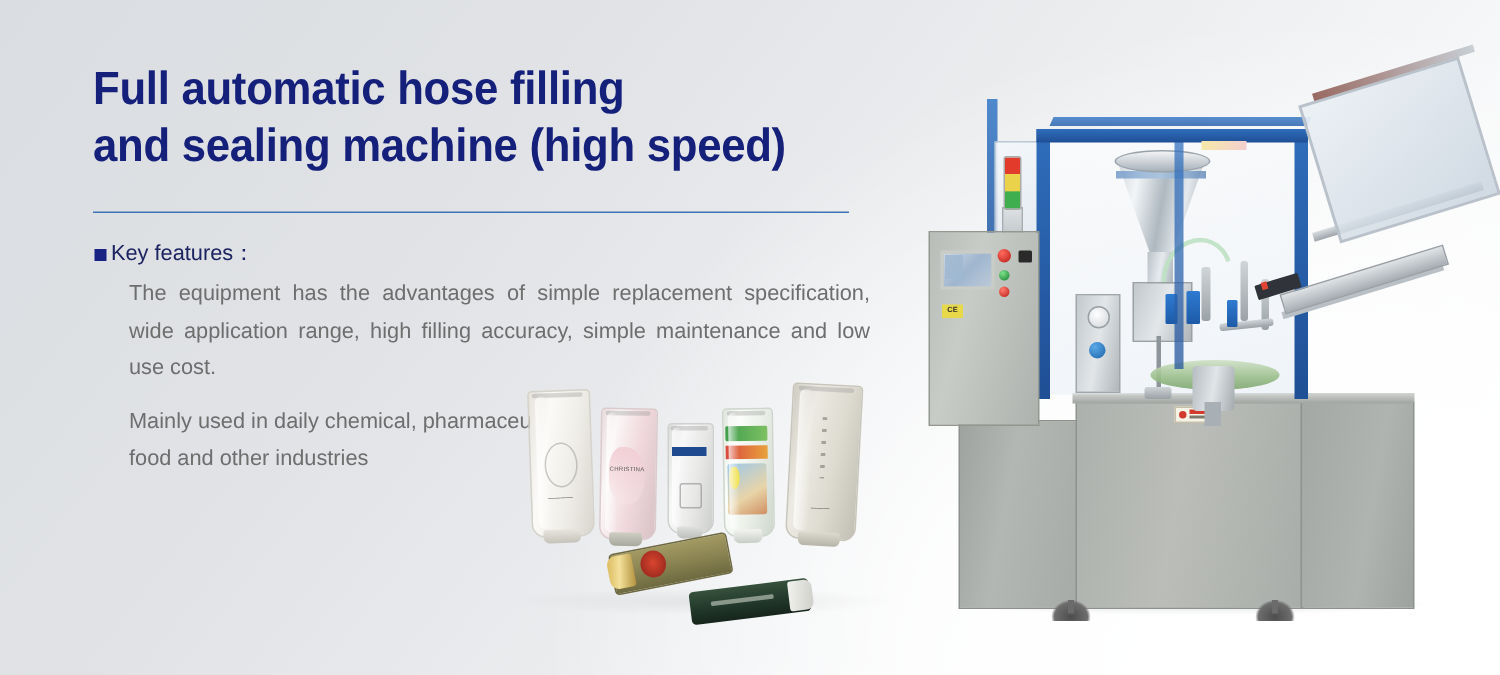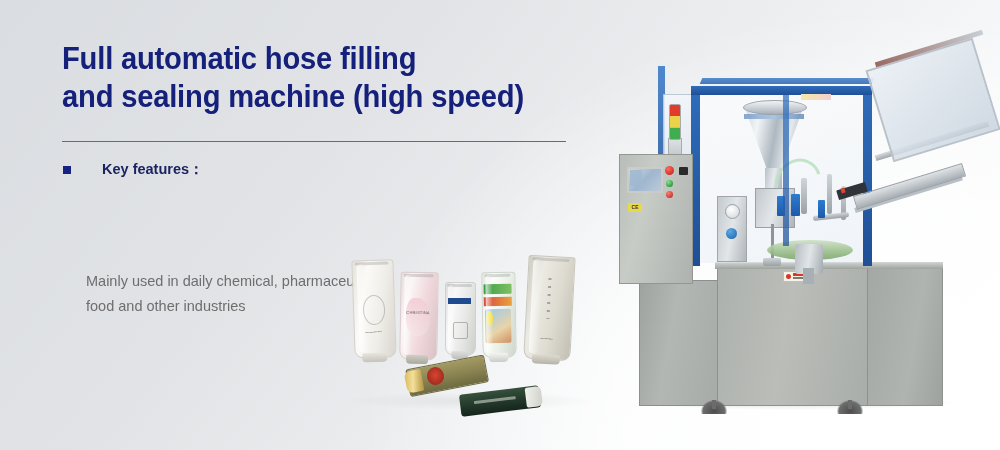--- a/index.html
+++ b/index.html
@@ -37,22 +37,22 @@
 
   .feature-block{position:absolute;left:0;width:520px;}
   .fb-1{top:120px;}
   .fb-2{top:225px;}
 
   .bullet-row{position:relative;height:20px;}
   .bullet-sq{
     position:absolute;left:1px;top:6px;width:8px;height:8px;background:#172283;
   }
   .bullet-label{
-    position:absolute;left:40px;top:0px;
-    color:#1b2360;font-size:14.5px;line-height:19px;font-weight:bold;
+    position:absolute;left:12px;top:0px;
+    color:#1b2360;font-size:14.5px;line-height:19px;font-weight:normal;
     white-space:nowrap;
   }
   .bullet-body{
     margin:4px 0 0 24px;
     color:#6e6e6e;
     font-size:14.5px;
     line-height:24.5px;
     white-space:pre-line;
   }
   .justify{
@@ -256,20 +256,21 @@
     <h1 id="page-title">Full automatic hose filling
 and sealing machine (high speed)</h1>
 
     <div id="title-rule"></div>
 
     <div class="feature-block fb-1">
       <div class="bullet-row">
         <span class="bullet-sq"></span>
         <span class="bullet-label">Key features：</span>
       </div>
+      <p class="bullet-body justify">The equipment has the advantages of simple replacement specification, wide application range, high filling accuracy, simple maintenance and low use cost.</p>
     </div>
 
     <div class="feature-block fb-2">
       <p class="bullet-body narrow">Mainly used in daily chemical, pharmaceutical, food and other industries</p>
     </div>
 
   </div>
 
   <div id="tubes-shadow"></div>
   <div id="tubes-photo">

